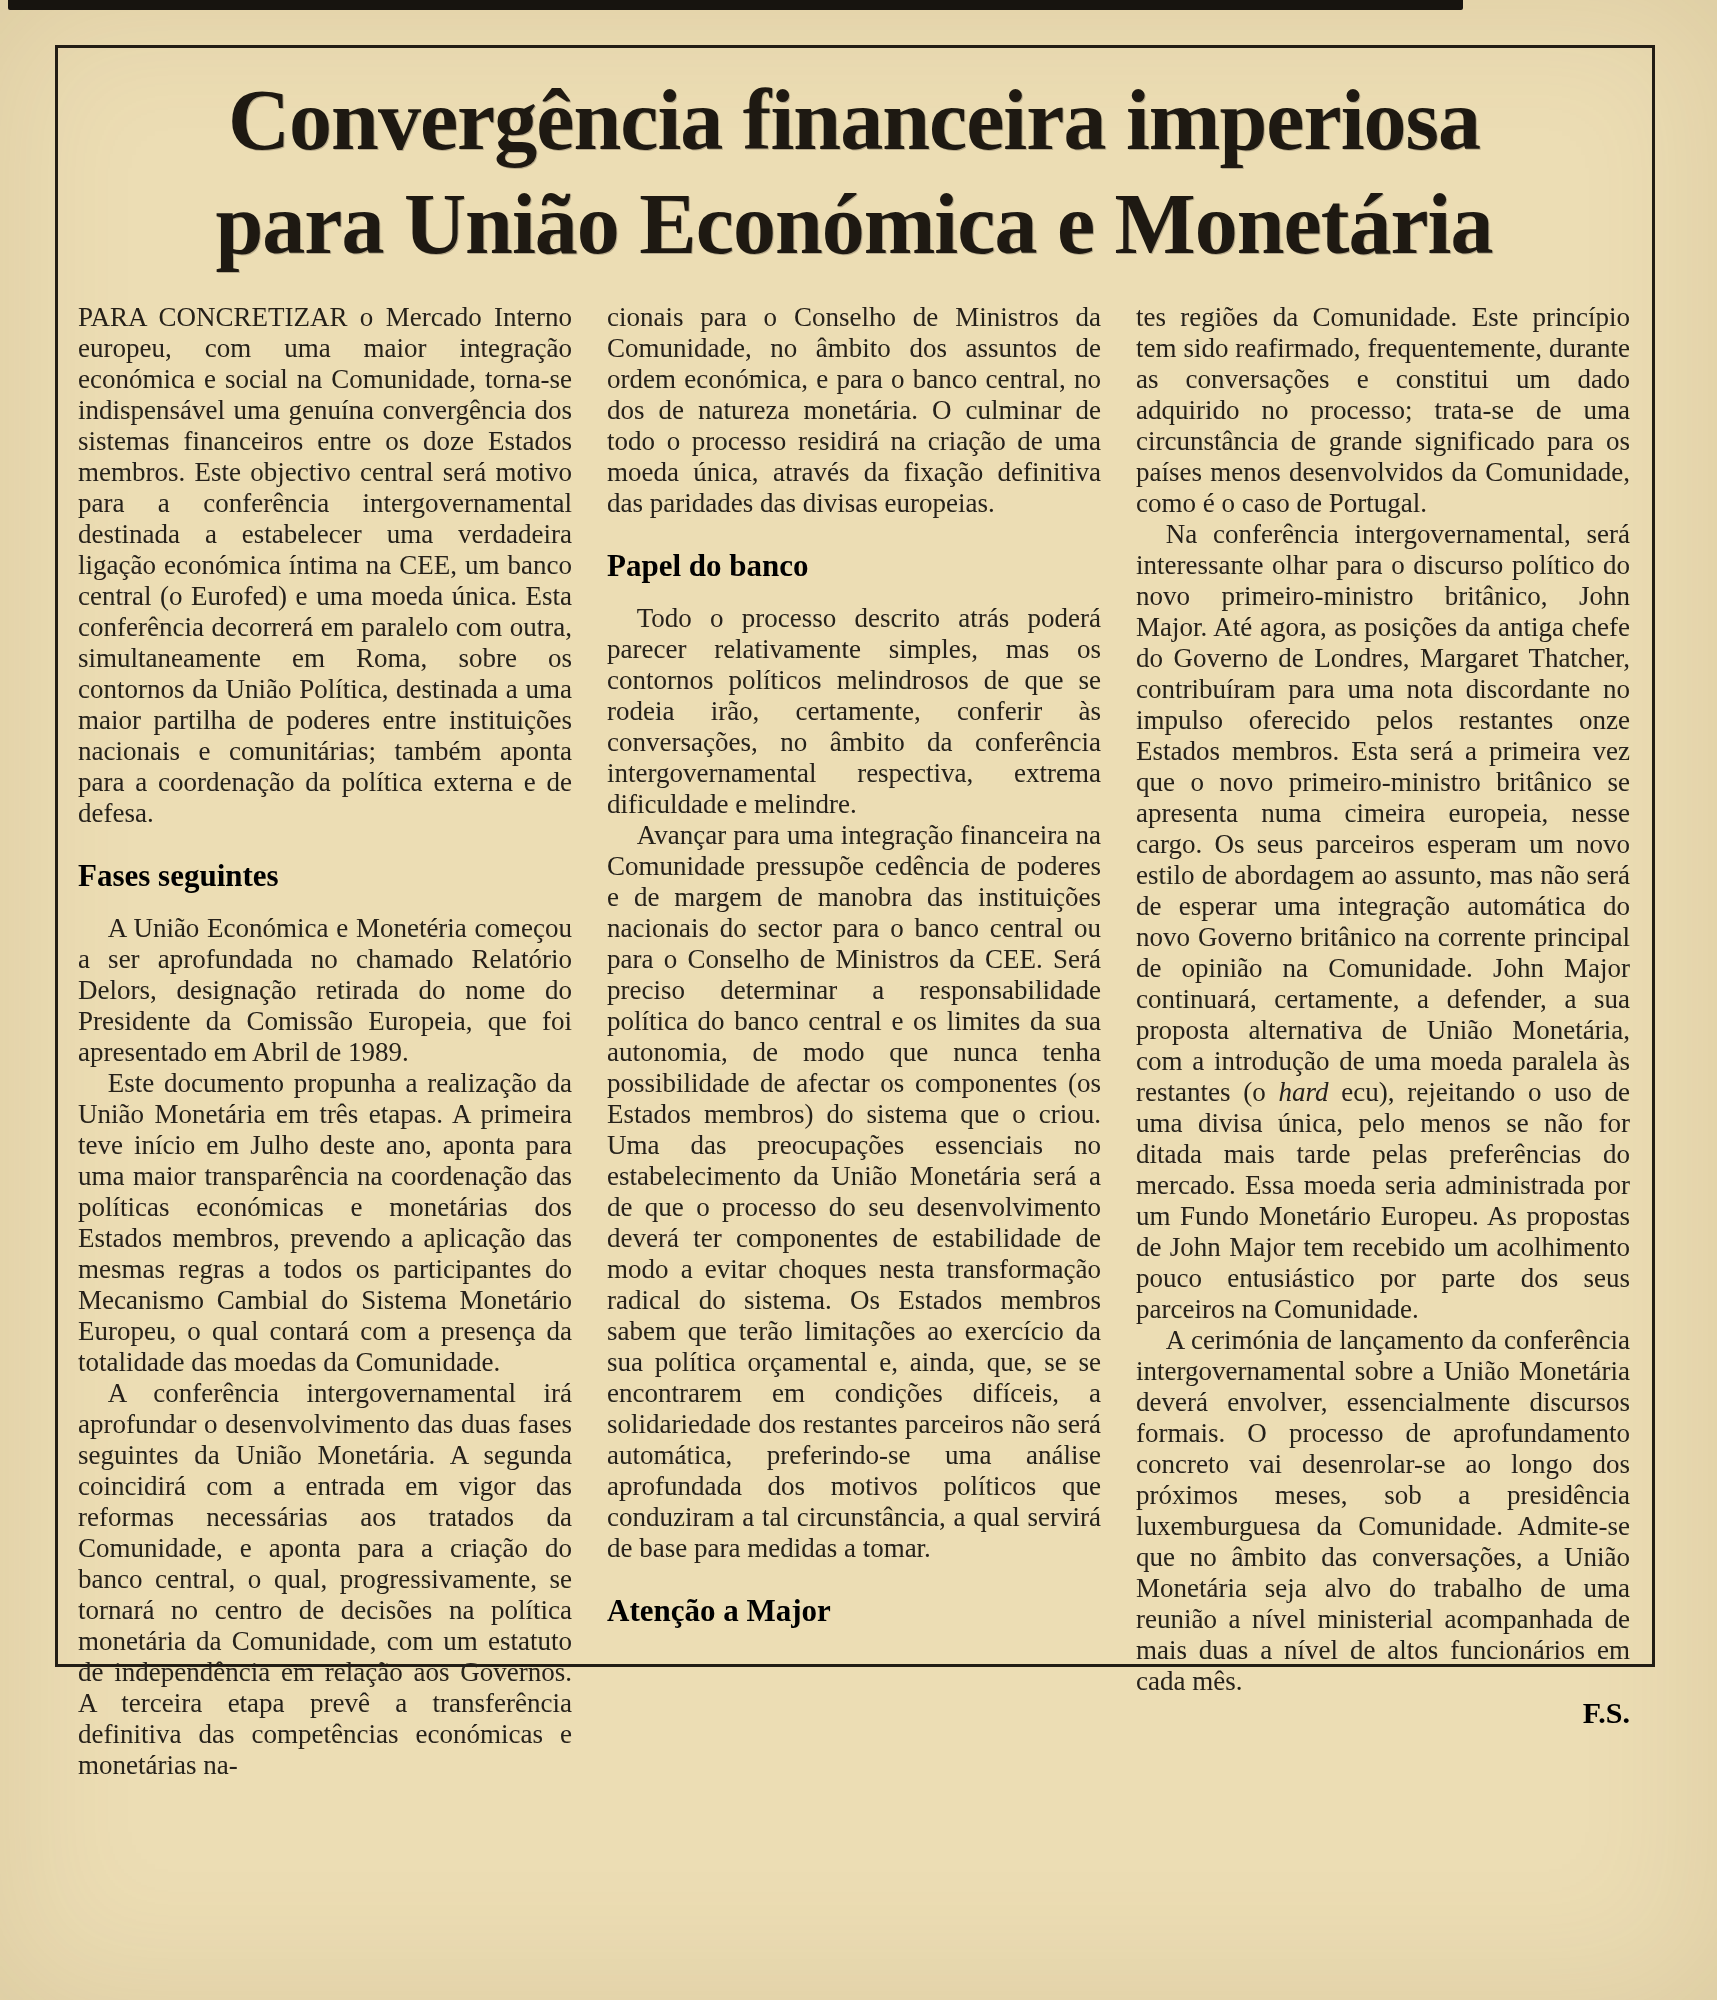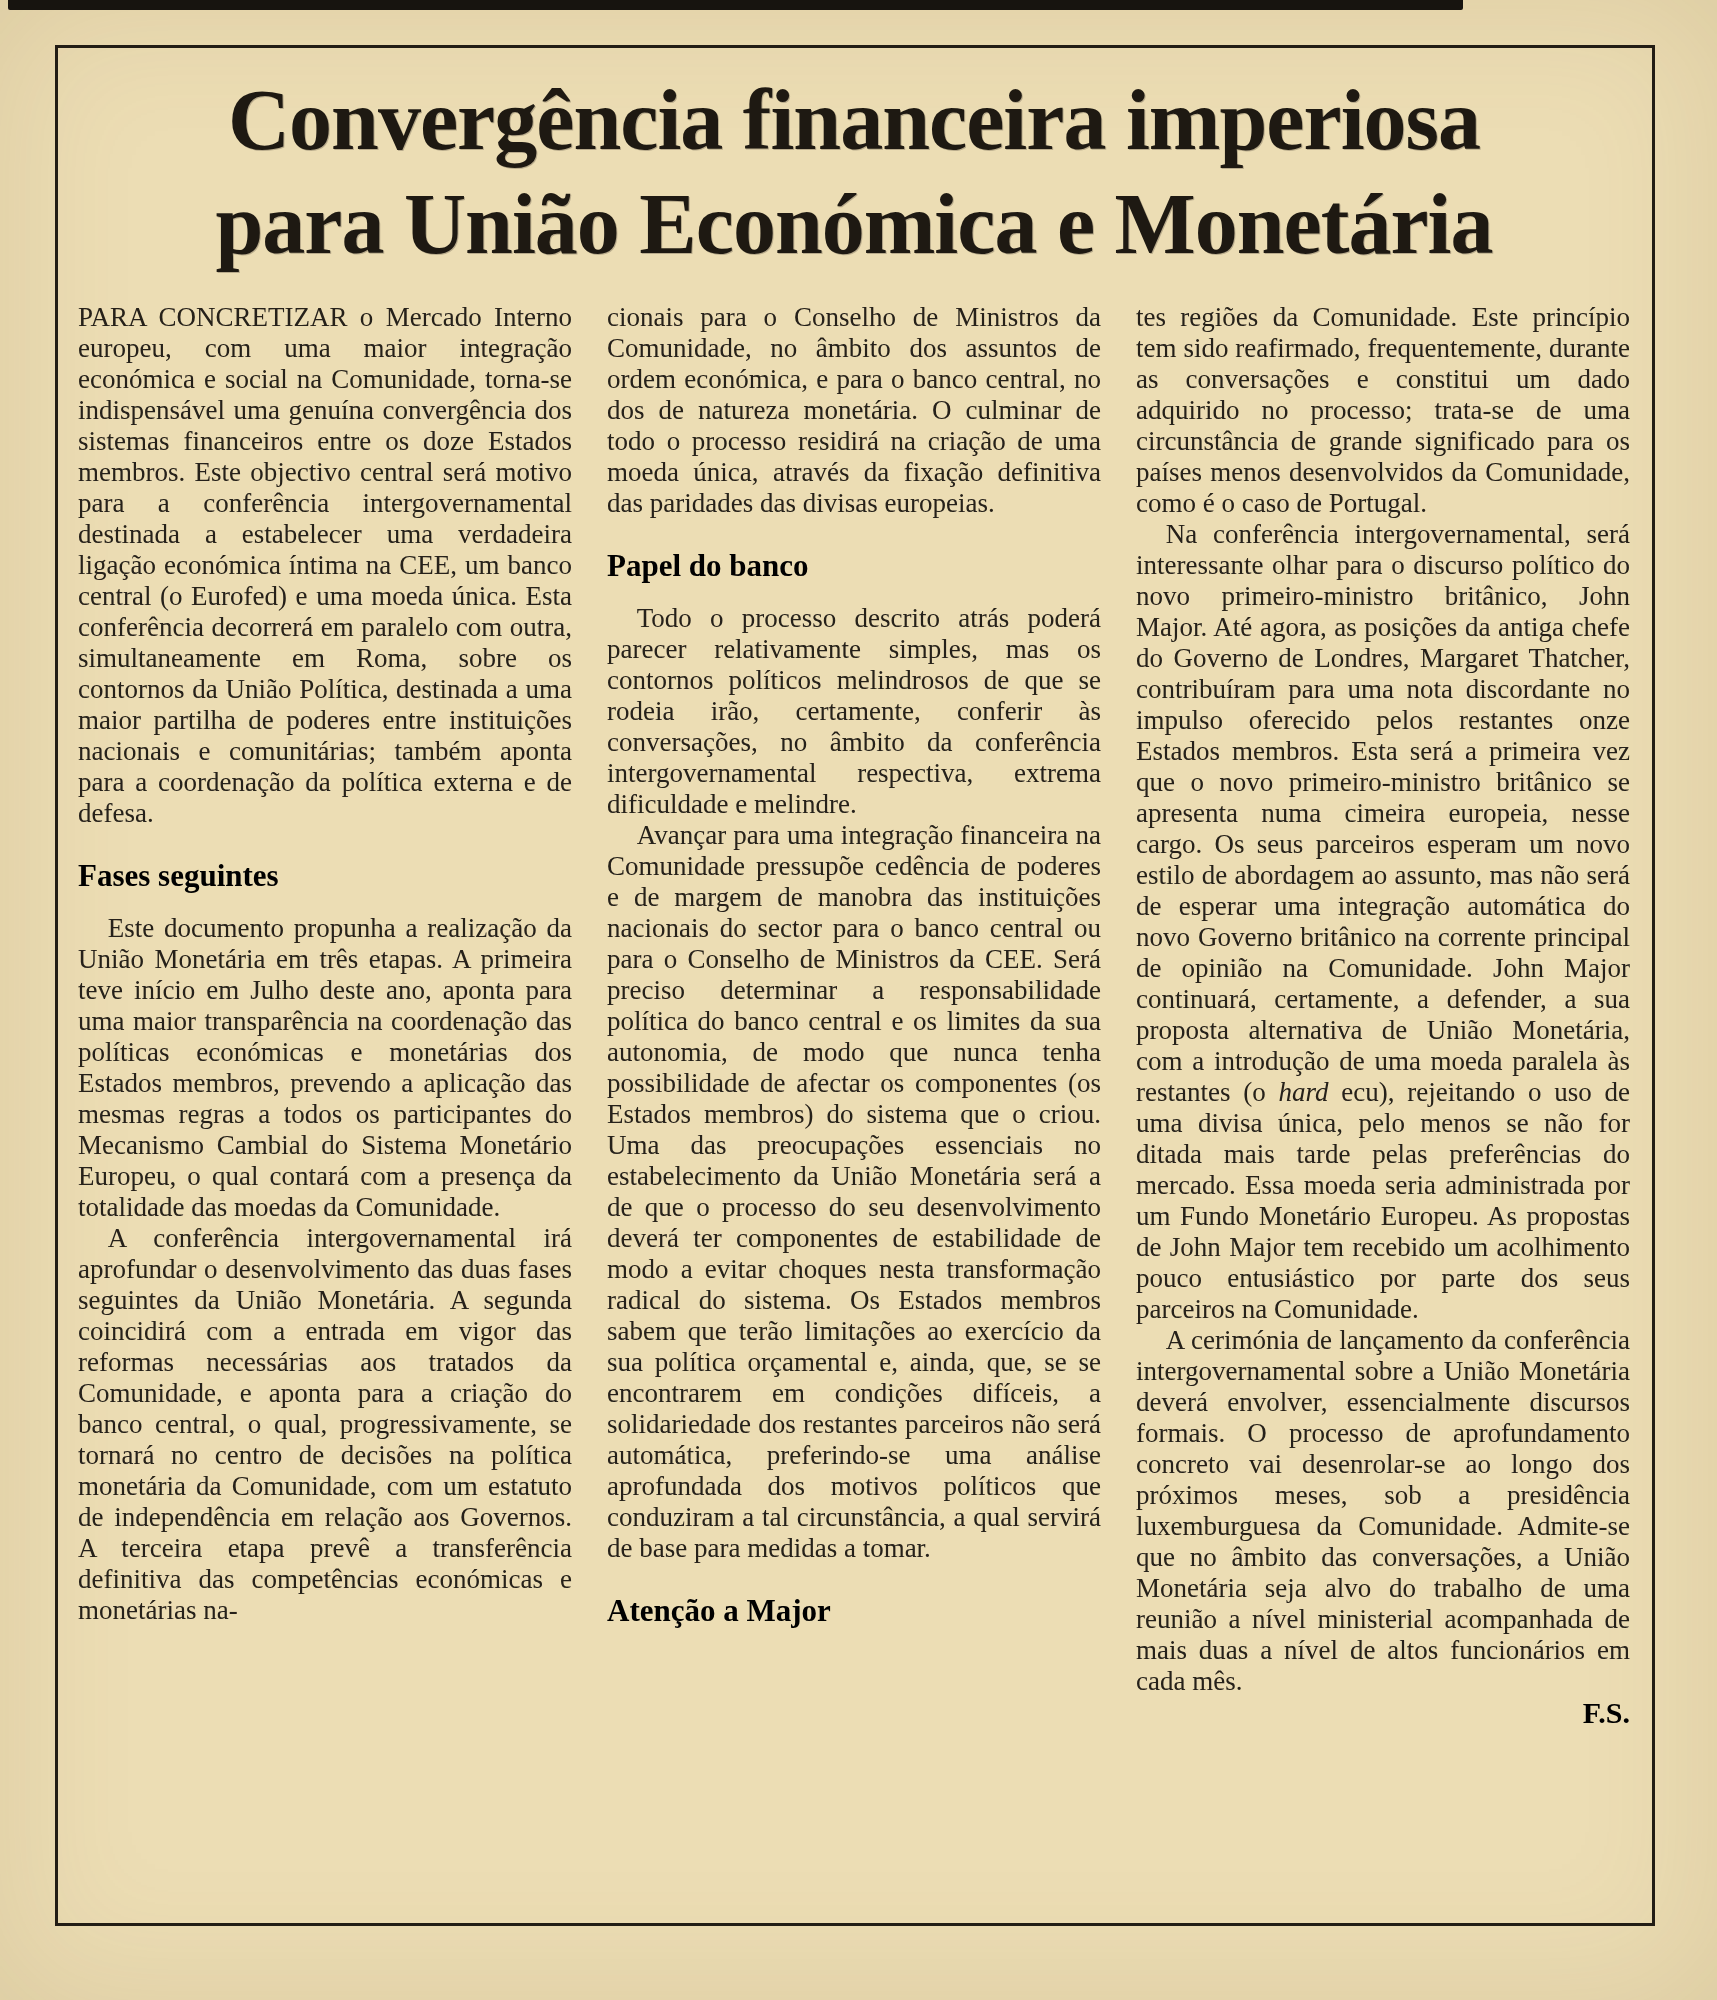--- a/index.html
+++ b/index.html
@@ -26,21 +26,21 @@
     width: 1455px;
     height: 10px;
     background: #17140f;
     border-radius: 0 0 2px 2px;
   }
   .article-box {
     position: absolute;
     left: 55px;
     top: 45px;
     width: 1600px;
-    height: 1881px;
+    height: 1622px;
     border: 3px solid #221d15;
     box-sizing: border-box;
     padding: 14px 22px 0 20px;
   }
   .headline {
     margin: 6px 0 26px 0;
     text-align: center;
     font-family: "Liberation Serif", "DejaVu Serif", serif;
     font-weight: bold;
     font-size: 86px;
@@ -94,20 +94,21 @@
     <h1 class="headline">
       <span class="hl-line">Convergência financeira imperiosa</span>
       <span class="hl-line">para União Económica e Monetária</span>
     </h1>
 
     <div class="columns">
 
       <div class="col">
         <p class="lead">PARA CONCRETIZAR o Mercado Interno europeu, com uma maior integração económica e social na Comunidade, torna-se indispensável uma genuína convergência dos sistemas financeiros entre os doze Estados membros. Este objectivo central será motivo para a conferência intergovernamental destinada a estabelecer uma verdadeira ligação económica íntima na CEE, um banco central (o Eurofed) e uma moeda única. Esta conferência decorrerá em paralelo com outra, simultaneamente em Roma, sobre os contornos da União Política, destinada a uma maior partilha de poderes entre instituições nacionais e comunitárias; também aponta para a coordenação da política externa e de defesa.</p>
         <h2 class="subhead">Fases seguintes</h2>
+        <p class="indent">A União Económica e Monetéria começou a ser aprofundada no chamado Relatório Delors, designação retirada do nome do Presidente da Comissão Europeia, que foi apresentado em Abril de 1989.</p>
         <p class="indent">Este documento propunha a realização da União Monetária em três etapas. A primeira teve início em Julho deste ano, aponta para uma maior transparência na coordenação das políticas económicas e monetárias dos Estados membros, prevendo a aplicação das mesmas regras a todos os participantes do Mecanismo Cambial do Sistema Monetário Europeu, o qual contará com a presença da totalidade das moedas da Comunidade.</p>
         <p class="indent">A conferência intergovernamental irá aprofundar o desenvolvimento das duas fases seguintes da União Monetária. A segunda coincidirá com a entrada em vigor das reformas necessárias aos tratados da Comunidade, e aponta para a criação do banco central, o qual, progressivamente, se tornará no centro de decisões na política monetária da Comunidade, com um estatuto de independência em relação aos Governos. A terceira etapa prevê a transferência definitiva das competências económicas e monetárias na-</p>
       </div>
 
       <div class="col">
         <p>cionais para o Conselho de Ministros da Comunidade, no âmbito dos assuntos de ordem económica, e para o banco central, no dos de natureza monetária. O culminar de todo o processo residirá na criação de uma moeda única, através da fixação definitiva das paridades das divisas europeias.</p>
         <h2 class="subhead">Papel do banco</h2>
         <p class="indent">Todo o processo descrito atrás poderá parecer relativamente simples, mas os contornos políticos melindrosos de que se rodeia irão, certamente, conferir às conversações, no âmbito da conferência intergovernamental respectiva, extrema dificuldade e melindre.</p>
         <p class="indent">Avançar para uma integração financeira na Comunidade pressupõe cedência de poderes e de margem de manobra das instituições nacionais do sector para o banco central ou para o Conselho de Ministros da CEE. Será preciso determinar a responsabilidade política do banco central e os limites da sua autonomia, de modo que nunca tenha possibilidade de afectar os componentes (os Estados membros) do sistema que o criou. Uma das preocupações essenciais no estabelecimento da União Monetária será a de que o processo do seu desenvolvimento deverá ter componentes de estabilidade de modo a evitar choques nesta transformação radical do sistema. Os Estados membros sabem que terão limitações ao exercício da sua política orçamental e, ainda, que, se se encontrarem em condições difíceis, a solidariedade dos restantes parceiros não será automática, preferindo-se uma análise aprofundada dos motivos políticos que conduziram a tal circunstância, a qual servirá de base para medidas a tomar.</p>
         <h2 class="subhead">Atenção a Major</h2>

